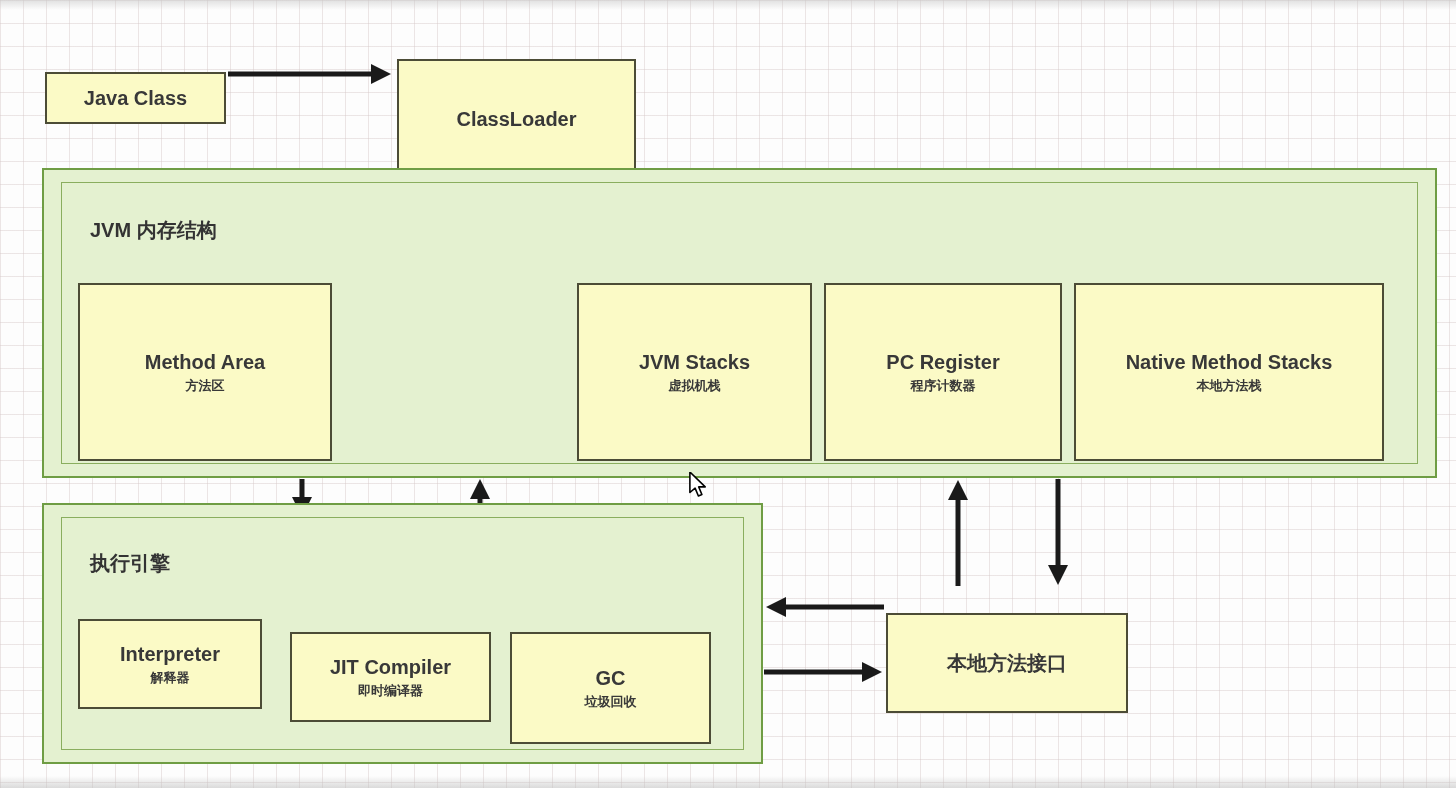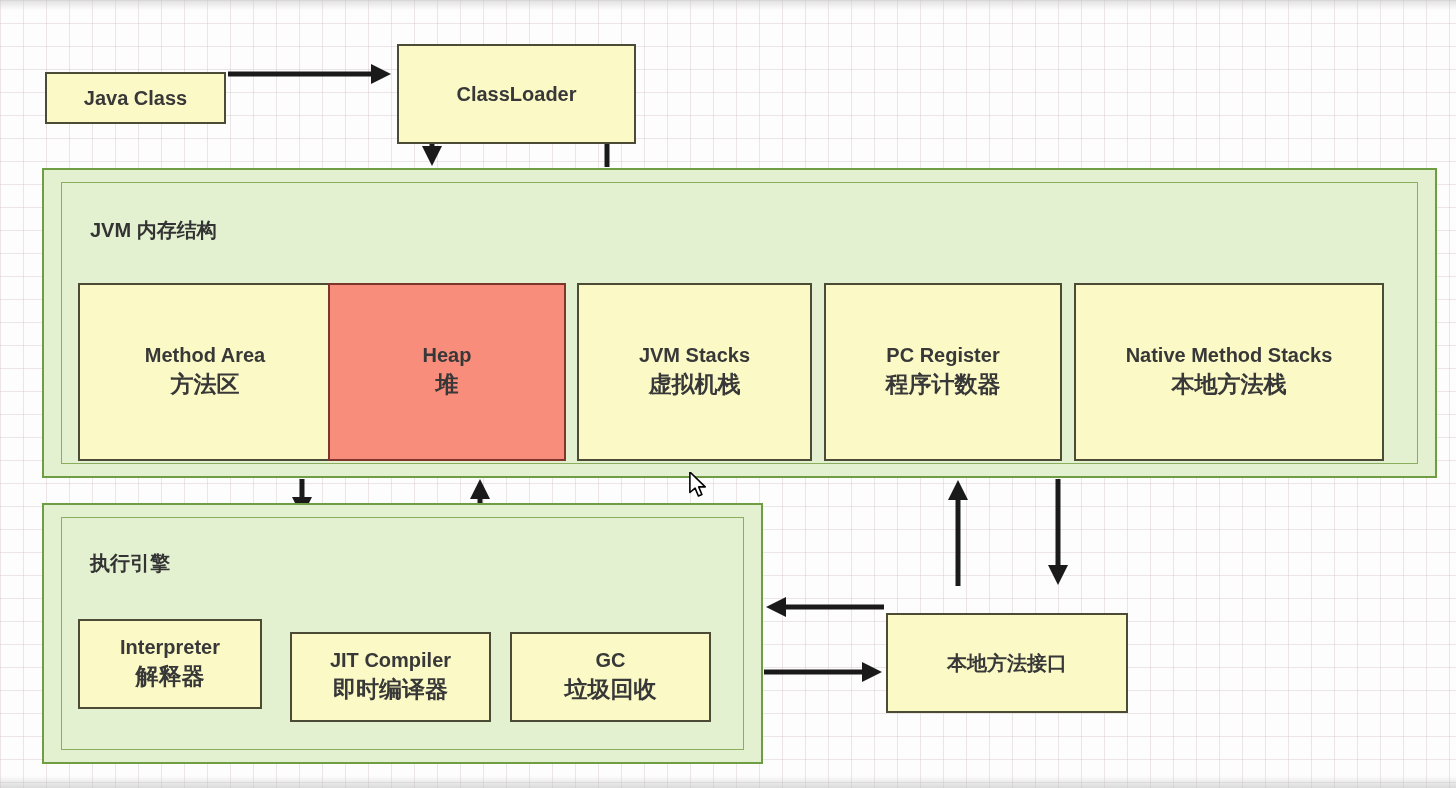--- a/index.html
+++ b/index.html
@@ -38,21 +38,21 @@
     background:#e4f1d0;border:2px solid #6f9d44;
   }
   .group .inner{
     position:absolute;left:17px;right:17px;top:12px;bottom:12px;
     border:1px solid #8aae5e;
   }
   .group-title{
     position:absolute;color:#333;font-weight:bold;font-size:20px;
   }
   .lbl-en{font-size:20px;line-height:1.45;}
-  .lbl-zh{font-size:23px;line-height:1.45;font-family:Liberation Mono, monospace;}
+  .lbl-zh{font-size:13px;line-height:1.45;}
   .single{font-size:20px;}
   svg.arrows{position:absolute;left:0;top:0;width:1456px;height:788px;pointer-events:none;}
   .cursor{position:absolute;left:688px;top:472px;pointer-events:none;}
 </style>
 </head>
 <body>
 
 <div class="canvas">
 
   <svg class="arrows" viewBox="0 0 1456 788">
@@ -78,38 +78,34 @@
 
     <line x1="958" y1="586" x2="958" y2="487" stroke="#1a1a1a" stroke-width="5" marker-end="url(#ah)"></line>
 
     <line x1="1058" y1="479" x2="1058" y2="578" stroke="#1a1a1a" stroke-width="5" marker-end="url(#ah)"></line>
   </svg>
 
   <div class="node yellow" style="left:45px;top:47px;width:181px;height:52px;">
     <span class="single">Java Class</span>
   </div>
 
-  <div class="node yellow" style="left:397px;top:19px;width:239px;height:100px;text-align:right;">
+  <div class="node yellow" style="left:397px;top:34px;width:239px;height:120px;text-align:right;">
     <span class="single">ClassLoader</span>
   </div>
 
   <div class="group" style="left:42px;top:168px;width:1395px;height:310px;">
     <div class="inner"></div>
     <div class="group-title" style="left:46px;top:47px;">JVM 内存结构</div>
   </div>
 
   <div class="node yellow" style="left:78px;top:258px;width:254px;height:178px;">
     <span class="lbl-en">Method Area</span>
     <span class="lbl-zh">方法区</span>
   </div>
 
-  <div class="node red" style="left:328px;top:258px;width:238px;height:178px;">
-    <span class="lbl-en">Heap</span>
-    <span class="lbl-zh">堆</span>
-  </div>
 
   <div class="node yellow" style="left:577px;top:258px;width:235px;height:178px;">
     <span class="lbl-en">JVM Stacks</span>
     <span class="lbl-zh">虚拟机栈</span>
   </div>
 
   <div class="node yellow" style="left:824px;top:258px;width:238px;height:178px;">
     <span class="lbl-en">PC Register</span>
     <span class="lbl-zh">程序计数器</span>
   </div>
@@ -127,21 +123,21 @@
   <div class="node yellow" style="left:78px;top:594px;width:184px;height:90px;">
     <span class="lbl-en">Interpreter</span>
     <span class="lbl-zh">解释器</span>
   </div>
 
   <div class="node yellow" style="left:290px;top:607px;width:201px;height:90px;">
     <span class="lbl-en">JIT Compiler</span>
     <span class="lbl-zh">即时编译器</span>
   </div>
 
-  <div class="node yellow" style="left:510px;top:607px;width:201px;height:90px;align-items:center;">
+  <div class="node yellow" style="left:510px;top:607px;width:201px;height:112px;align-items:center;">
     <span class="lbl-en">GC</span>
     <span class="lbl-zh">垃圾回收</span>
   </div>
 
   <div class="node yellow" style="left:886px;top:588px;width:242px;height:100px;">
     <span class="single">本地方法接口</span>
   </div>
 
   <svg class="cursor" width="24" height="26" viewBox="0 0 16 18">
     <polygon points="1,0 1,14.2 4.6,11.2 6.9,16.6 9.3,15.6 7.1,10.3 11.6,10.3" fill="#ffffff" stroke="#000000" stroke-width="1.1" stroke-linejoin="round"></polygon>

